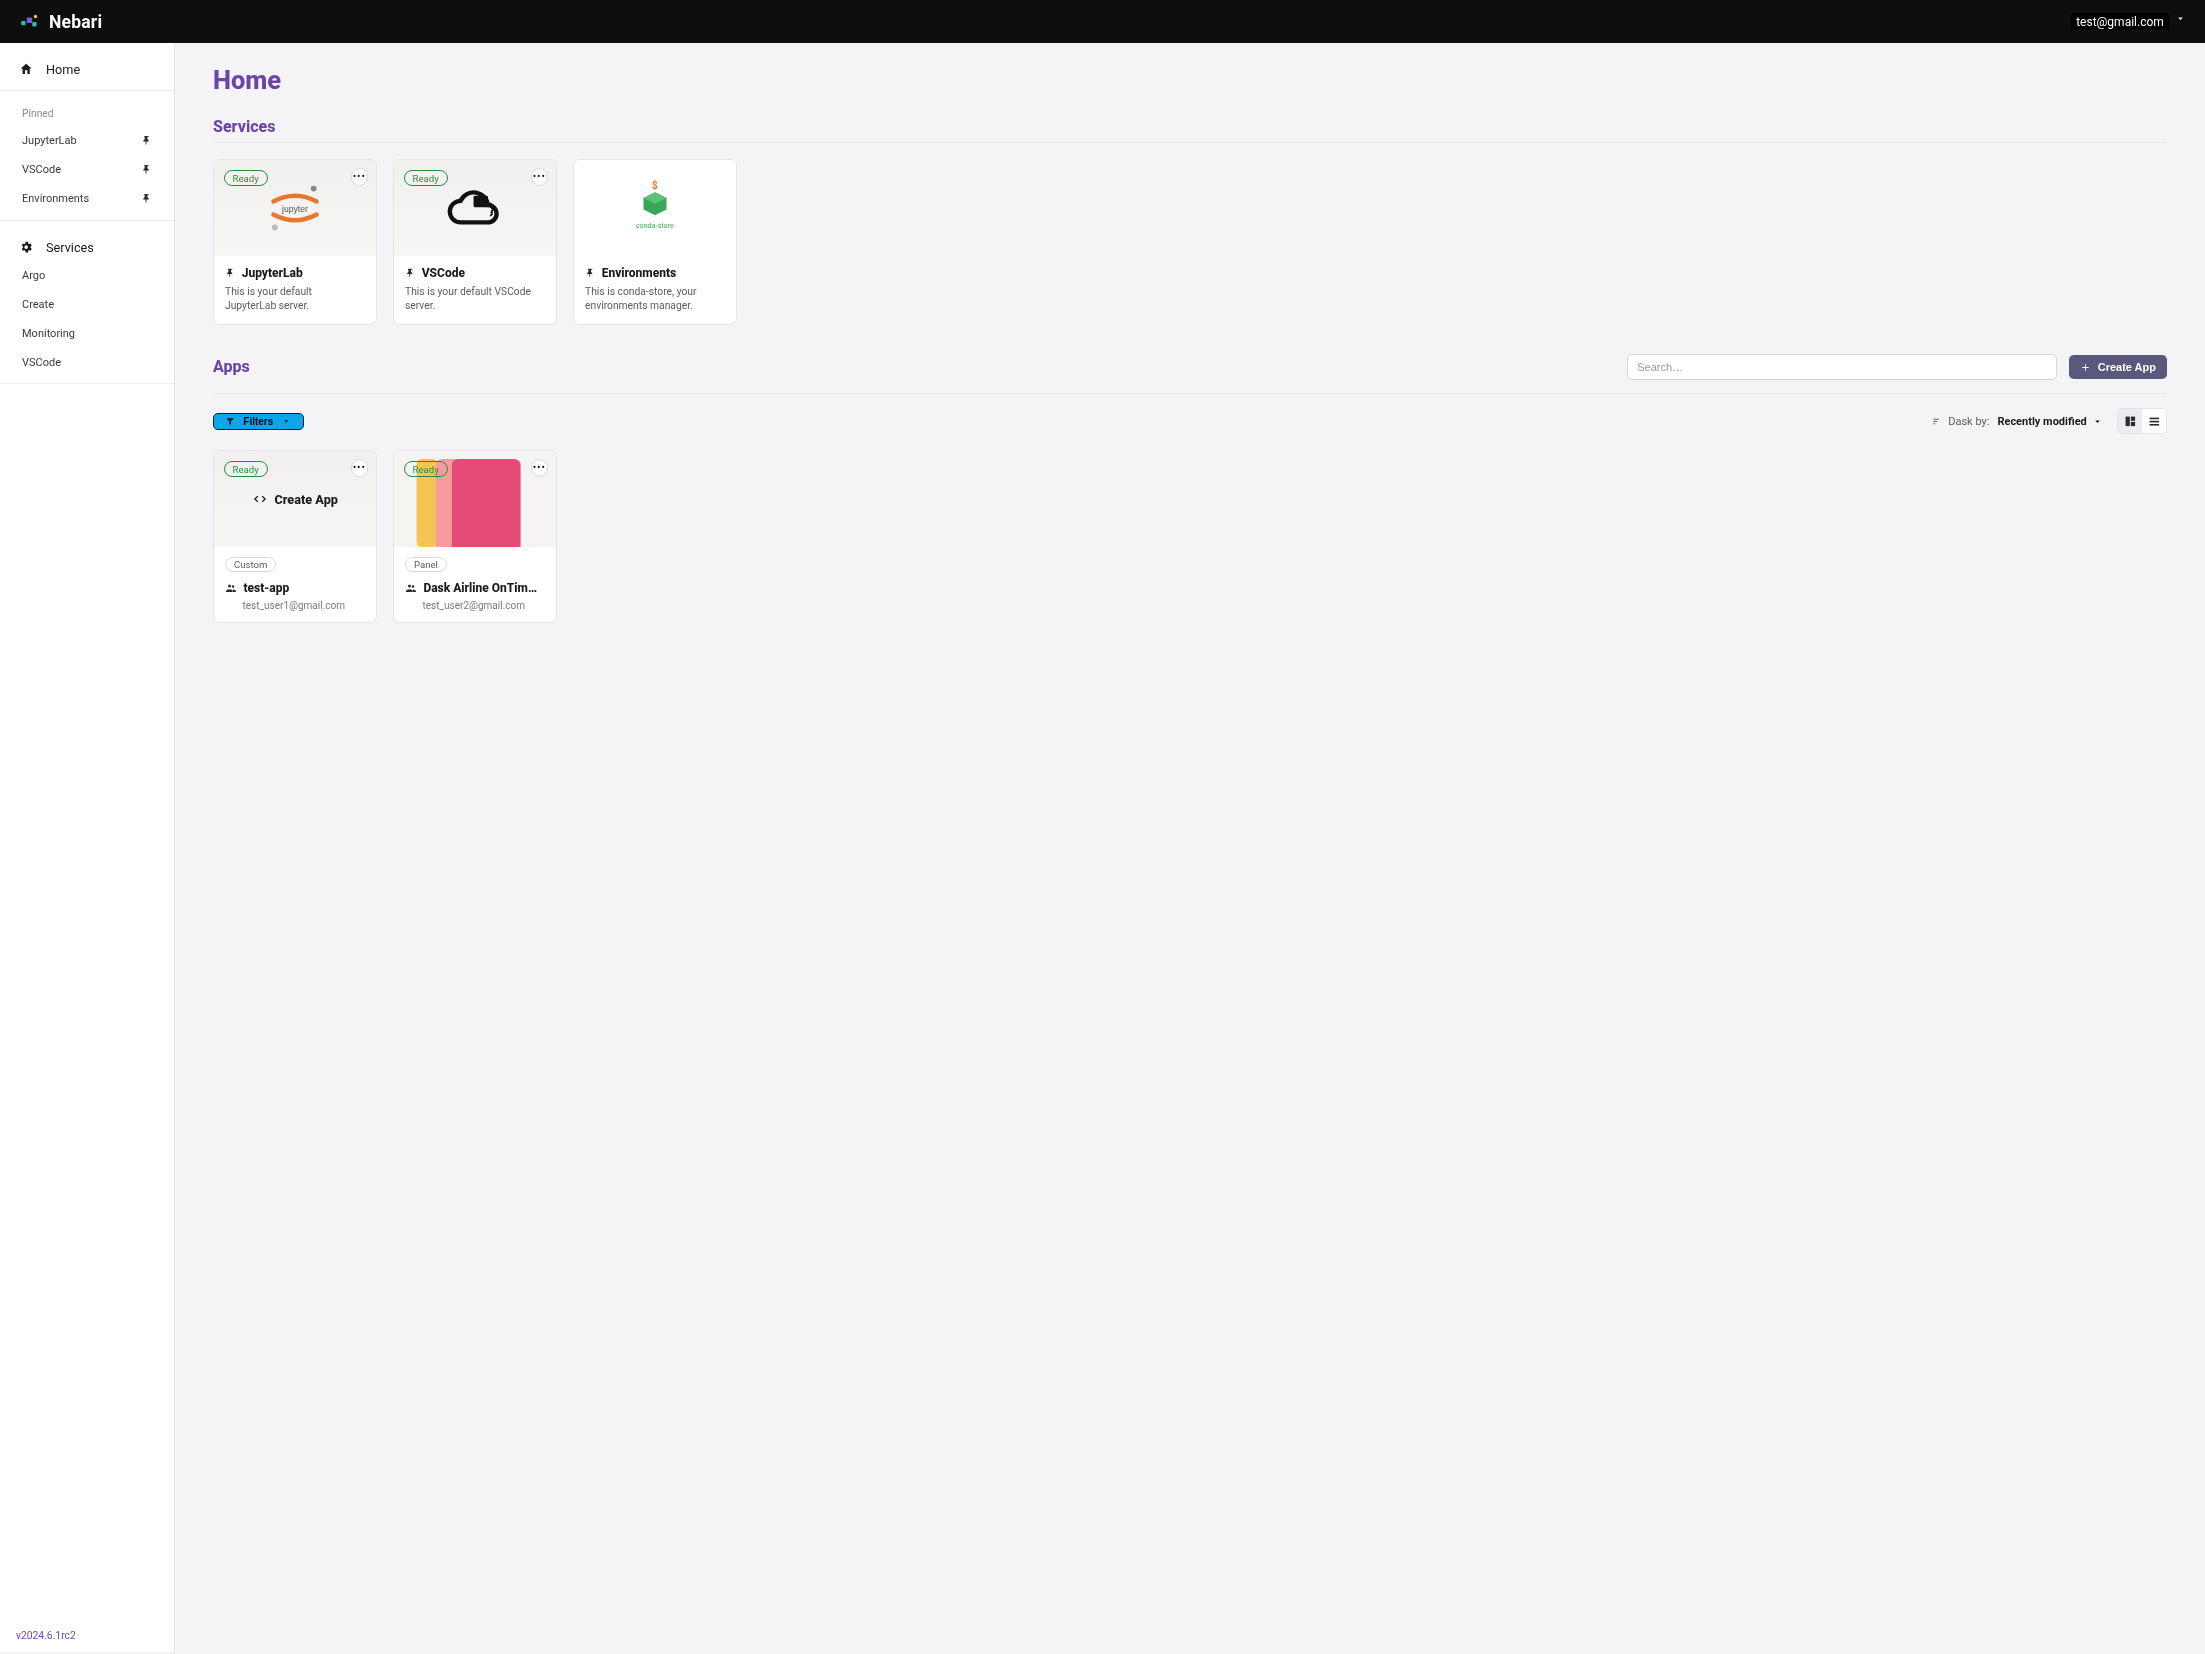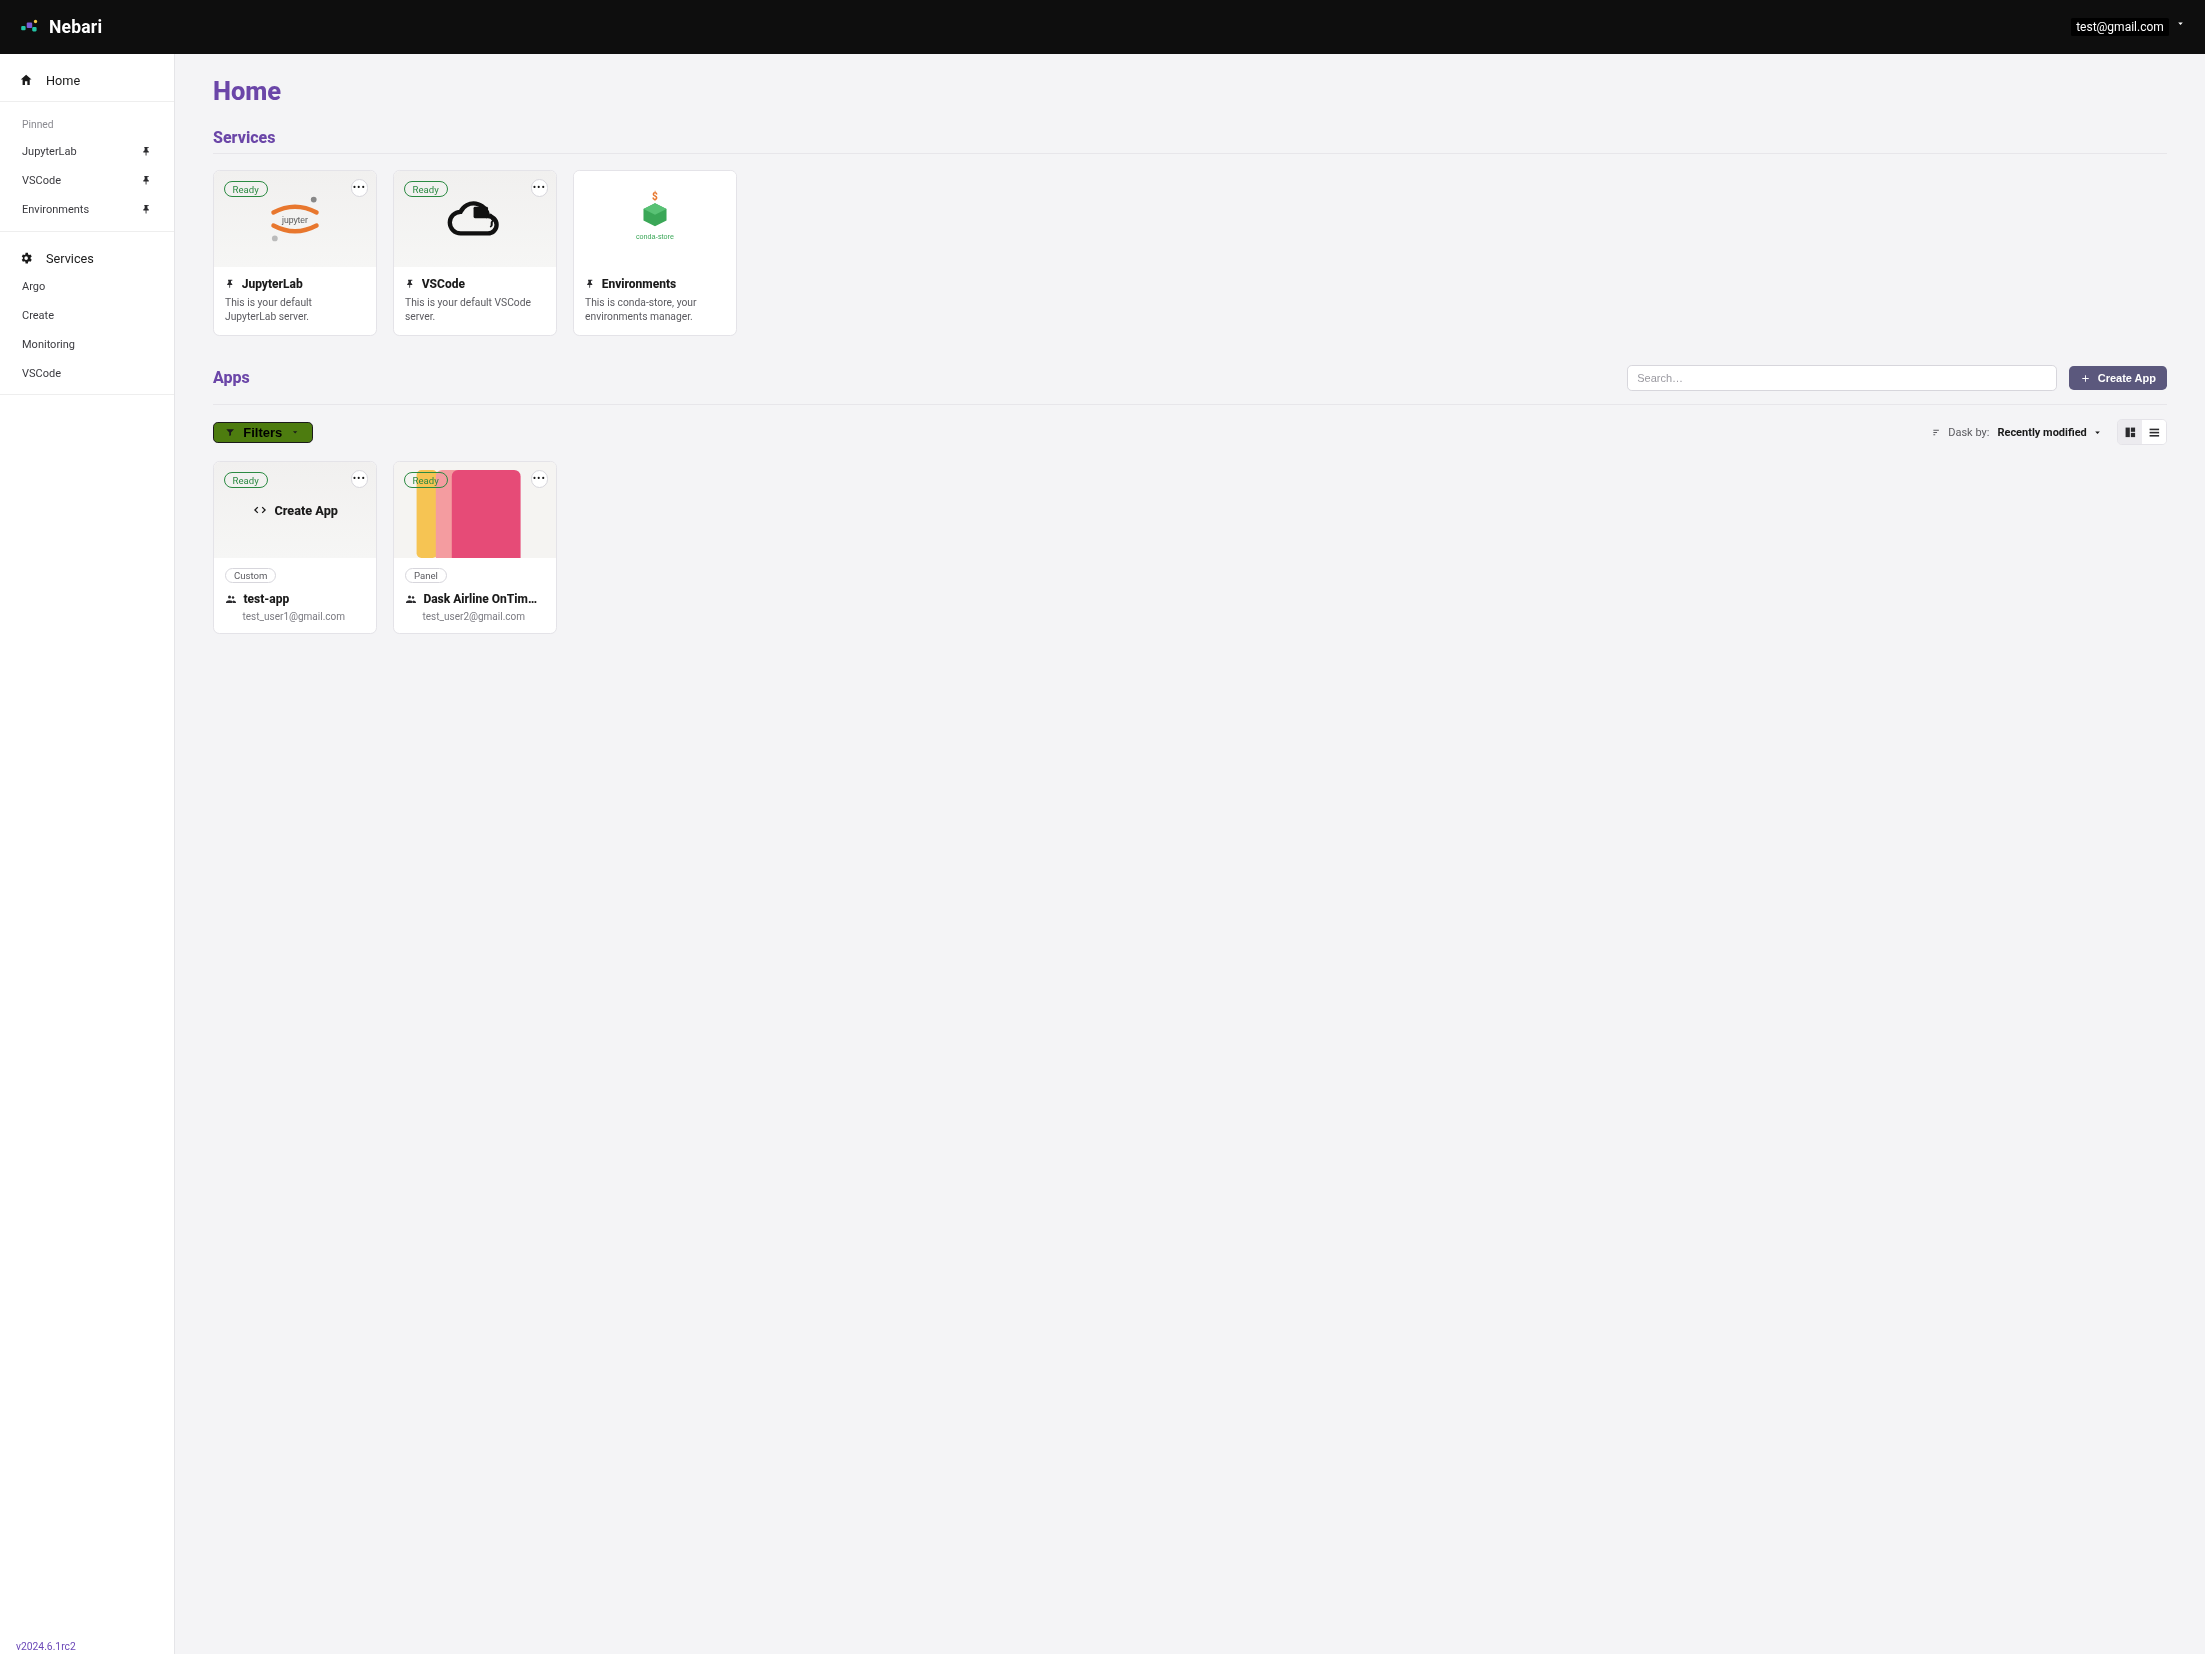--- a/index.html
+++ b/index.html
@@ -1,19 +1,19 @@
 <!DOCTYPE html>
 <html style="font-size:12.7px"><head>
   <meta charset="utf-8">
   <style>
     * { margin: 0; padding: 0; box-sizing: border-box; }
     body { font-family: -apple-system, BlinkMacSystemFont, "Segoe UI", Roboto, Helvetica, Arial, sans-serif; background: #f4f4f6; color: #1a1a1a; }
 
     
-    .topbar { background: #0e0e0e; height: 54px; display: flex; align-items: center; justify-content: space-between; padding: 0 19px; }
+    .topbar { background: #0e0e0e; height: 43px; display: flex; align-items: center; justify-content: space-between; padding: 0 19px; }
     .brand { display: flex; align-items: center; gap: 8px; }
     .brand-name { color: #fff; font-size: 17.5px; font-weight: 700; letter-spacing: 0.2px; }
     .brand-logo { width: 22px; height: 22px; }
     .user-menu { display: flex; align-items: flex-start; gap: 6.4px; color: #fff; font-size: 12px; cursor: pointer; }
     .user-block { background:#000; padding:1.6px 4.8px; border-radius:1.6px; }
     .chev { width:11px; height:11px; fill:#fff; }
 
     
     .shell { display:flex; min-height: calc(100vh - 45px); }
 
@@ -56,21 +56,21 @@
     .apps-bar .section-h { margin:0; }
     .search { flex:none; width:430px; margin-left:auto; }
     .search input { width:100%; padding:6.4px 9.6px; border:0.8px solid #d7d6dc; border-radius:4.8px; font-size:11px; color:#333; background:#fff; }
     .search input::placeholder { color:#9a99a0; }
     .btn-primary { background:#5b587d; color:#fff; border-radius:4.8px; padding:6.4px 11px; font-size:11px; font-weight:600; display:flex; align-items:flex-end; gap:6.4px; border:none; cursor:pointer; }
     .btn-primary svg { width:11px; height:11px; fill:#fff; }
 
     .apps-divider { border:0; border-top:0.8px solid #e7e6ea; margin:12.7px 0 14.3px; }
 
     .apps-ctrls { display:flex; align-items:center; justify-content:space-between; margin-bottom:16px; }
-    .btn-outline { border:1.2px solid #1a1a1a; background:#4d7c0f; border-radius:4.8px; padding:2px 11px; font-size:13px; font-weight:600; display:flex; align-items:center; gap:8px; cursor:pointer; }
+    .btn-outline { border:1.2px solid #1a1a1a; background:#0ea5e9; border-radius:4.8px; padding:2px 11px; font-size:10px; font-weight:600; display:flex; align-items:center; gap:8px; cursor:pointer; }
     .btn-outline svg { width:10.3px; height:10.3px; fill:#1a1a1a; }
     .sort-wrap { display:flex; align-items:center; gap:8px; font-size:11px; }
     .sort-label { color:#5b5b60; display:flex; align-items:center; gap:4.8px; }
     .sort-val { font-weight:700; display:flex; align-items:center; gap:4.8px; cursor:pointer; }
     .view-toggle { display:flex; border:0.8px solid #e4e3e8; border-radius:4.8px; overflow:hidden; margin-left:6.4px; }
     .view-btn { width:24px; height:24px; display:flex; align-items:center; justify-content:center; cursor:pointer; background:#fff; }
     .view-btn.active { background:#ecebef; }
     .view-btn svg { width:12.7px; height:12.7px; fill:#2b2b2e; }
 
     

